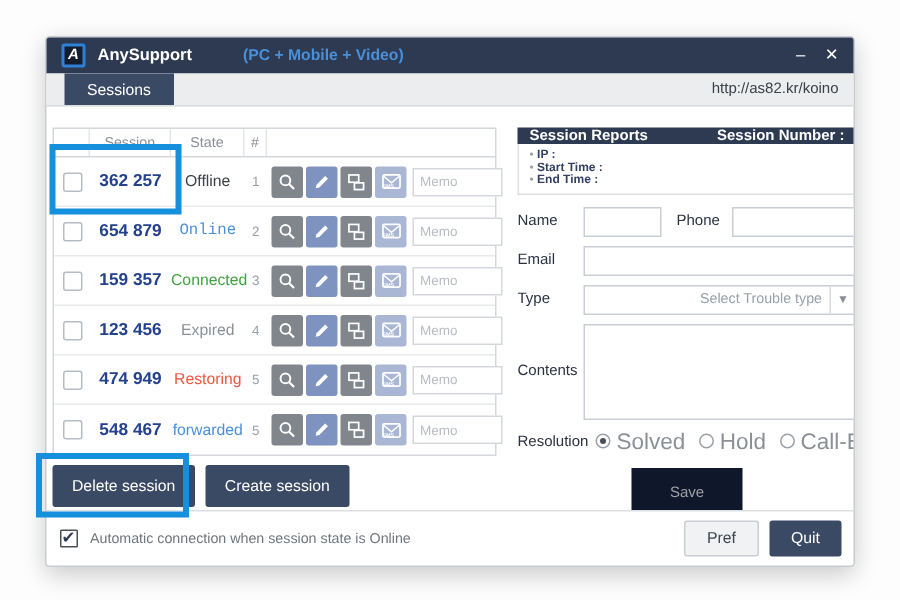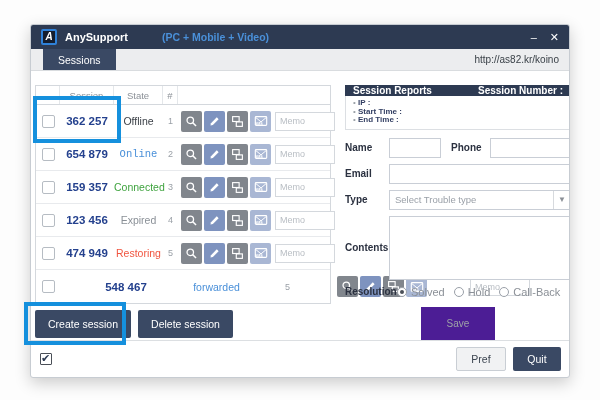--- a/index.html
+++ b/index.html
@@ -34,21 +34,21 @@
   .session-table { border:1px solid #d4d8dd; width:296px; background:#fff; }
   .thead { display:flex; height:19px; align-items:center; border-bottom:1px solid #d4d8dd;
     color:#8b9097; font-size:9.5px; }
   .th { height:100%; display:flex; align-items:center; justify-content:center; border-right:1px solid #e4e7ea; }
   .th.last { border-right:none; flex:1; }
   .col-cb { width:24px; display:flex; justify-content:center; flex:0 0 auto; }
   .col-snum { width:54px; text-align:center; flex:0 0 auto; }
   .col-state { width:49px; text-align:center; flex:0 0 auto; }
   .col-idx { width:15px; text-align:center; flex:0 0 auto; }
   .s-row { display:flex; align-items:center; height:33px; border-bottom:1px solid #e8eaed; }
-  .s-row:last-child { border-bottom:none;gap:39px; }
+  .s-row:last-child { border-bottom:none; }
   .cb { width:13px; height:13px; border:1px solid #b6bcc3; border-radius:2px; background:#fff; display:block; }
   .snum { font-weight:bold; color:#24418e; font-size:11.5px; }
   .sstate { font-size:10.5px; }
   .sidx { font-size:9px; color:#9aa0a7; }
   .col-icons { display:flex; gap:2px; margin-left:3px; flex:0 0 auto; }
   .ibtn { width:21px; height:21px; display:flex; align-items:center; justify-content:center; border-radius:2px; }
   .ibtn.gray { background:#81868d; } .ibtn.blue { background:#7e93bf; } .ibtn.lblue { background:#a9b7d4; }
   .memo { width:60px; height:19px; border:1px solid #d4d8dd; margin-left:4px; font-size:9px;
     padding:0 4px; color:#444; font-family:"Liberation Sans", sans-serif; }
   .memo::placeholder { color:#b8bdc3; }
@@ -60,40 +60,40 @@
 
   
   .right-panel { width:226px; margin-left:10px; flex:0 0 auto; display:flex; flex-direction:column; }
   .report-header { background:#2d3a52; color:#fff; height:21px; display:flex; align-items:center;
     justify-content:space-between; padding:0 8px; font-size:10px; font-weight:bold; }
   .info-box { border:1px solid #dcdfe3; border-top:none; padding:3px 7px 4px; }
   .info-line { font-size:8px; color:#333f63; line-height:8.5px; font-weight:bold; }
   .info-line::before { content:"• "; color:#9aa0a7; font-weight:normal; }
   .form { margin-top:8px; }
   .form-row { display:flex; align-items:center; margin-bottom:6px; }
-  .flabel { width:44px; font-size:10px; font-weight:bold; color:#2b3140; flex:0 0 auto; }
+  .flabel { width:44px; font-size:10px; font-weight:normal; color:#2b3140; flex:0 0 auto; }
   .tinput { border:1px solid #c9ced6; height:20px; font-size:10px; padding:0 4px;
     font-family:"Liberation Sans", sans-serif; color:#444; }
   .name-input { width:52px; }
   .mid-label { width:auto; margin:0 8px 0 10px; }
   .phone-input { flex:1; min-width:0; }
   .wide { flex:1; min-width:0; }
   .selectbox { flex:1; height:20px; border:1px solid #c9ced6; display:flex; align-items:center; }
-  .select-text { flex:1; font-size:9.5px; color:#9aa0a8; padding:0 5px; }
+  .select-text { flex:1; font-size:9.5px; color:#9aa0a8; padding:0 5px;text-align:right; }
   .select-arrow { width:17px; height:100%; border-left:1px solid #d7dade; display:flex;
     align-items:center; justify-content:center; color:#8b9097; font-size:8px; }
   .contents-area { flex:1; min-width:0; height:64px; border:1px solid #c9ced6; resize:none;
     font-family:"Liberation Sans", sans-serif; font-size:10px; padding:3px; }
   .flabel.res { width:52px; }
   .radio-opt { display:flex; align-items:center; margin-right:9px; }
   .radio { width:10px; height:10px; border:1px solid #9aa0a8; border-radius:50%; background:#fff;
     position:relative; margin-right:4px; flex:0 0 auto; }
   .radio.sel::after { content:""; position:absolute; inset:2px; background:#4a4f57; border-radius:50%; }
-  .radio-label { font-size:11px; color:#8b9097; white-space:nowrap; }
-  .save-btn { display:block; margin:9px auto 0; width:74px; height:34px; background:#4c1d95;
+  .radio-label { font-size:15px; color:#8b9097; white-space:nowrap; }
+  .save-btn { display:block; margin:9px auto 0; width:74px; height:34px; background:#0f172a;
     color:#9ea2a7; border:none; font-size:10px; font-family:"Liberation Sans", sans-serif; }
 
   
   .footer { flex:0 0 auto; height:37px; border-top:1px solid #dcdfe2; display:flex;
     align-items:center; padding:0 8px 0 9px; }
   .footer-cb { width:12px; height:12px; border:1px solid #4a4f57; border-radius:1px; background:#fff;
     position:relative; flex:0 0 auto; }
   .footer-cb::after { content:"✔"; position:absolute; left:0px; top:-2px; color:#2d3a52; font-size:11px; }
   .auto-label { font-size:9.5px; color:#70767d; margin-left:8px; }
   .footer-right { margin-left:auto; display:flex; }
@@ -351,22 +351,22 @@
                     <path d="M2 4 L8 9 L14 4" fill="none" stroke="#fff" stroke-width="1.1"></path>
                     <text x="5.5" y="12.6" font-size="4.2" fill="#fff" text-anchor="middle" font-weight="bold">SMS</text>
                   </svg>
                 </span>
             </span>
             <input class="memo" placeholder="Memo" style="">
           </div>
         </div>
 
         <div class="list-actions">
+          <button class="btn-dark">Delete session</button>
           <button class="btn-dark">Create session</button>
-          <button class="btn-dark">Delete session</button>
         </div>
       </div>
 
       <div class="right-panel">
         <div class="report-header">
           <span>Session Reports</span>
           <span>Session Number :</span>
         </div>
         <div class="info-box">
           <div class="info-line">IP :</div>
@@ -411,20 +411,21 @@
               <span class="radio-label">Call-Back</span>
             </span>
           </div>
           <button class="save-btn">Save</button>
         </div>
       </div>
     </div>
 
     <div class="footer">
       <span class="footer-cb"></span>
+      <span class="auto-label">Automatic connection when session state is Online</span>
       <span class="footer-right">
         <button class="pref-btn">Pref</button>
         <button class="quit-btn">Quit</button>
       </span>
     </div>
   </div>
 
   <div class="hl" id="hl-session" style="border-color: rgb(21, 144, 221);"></div>
   <div class="hl" id="hl-create" style="border-color: rgb(21, 144, 221);"></div>
 </div>

